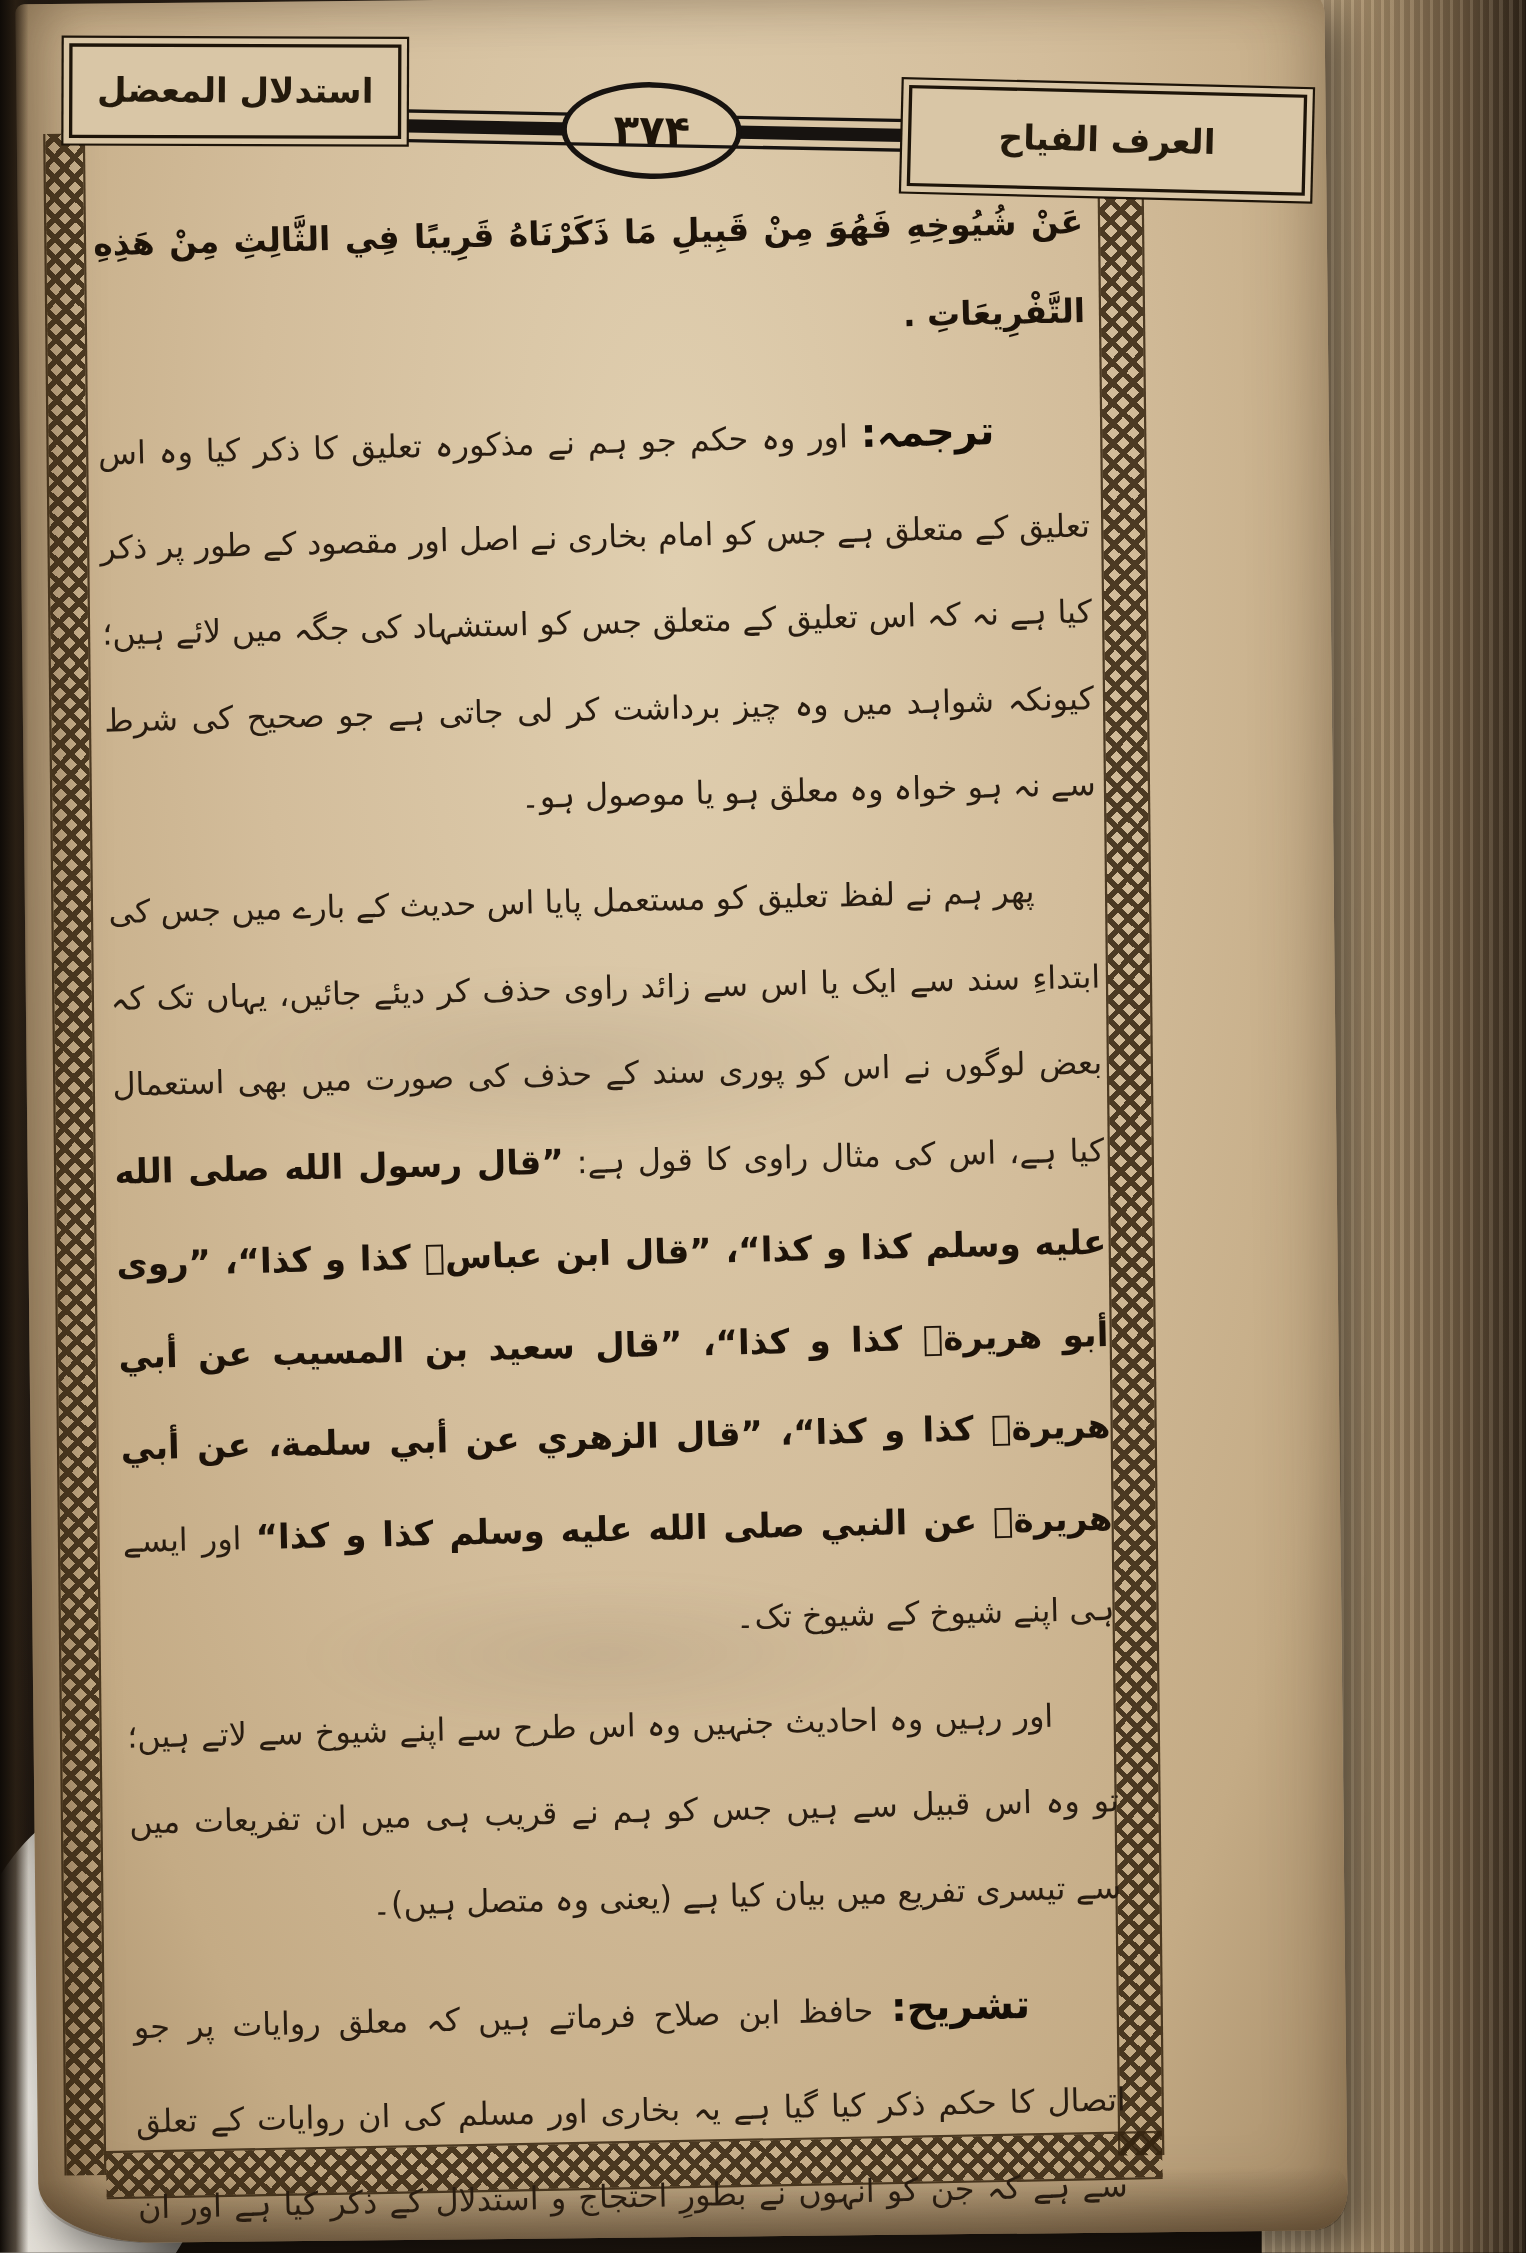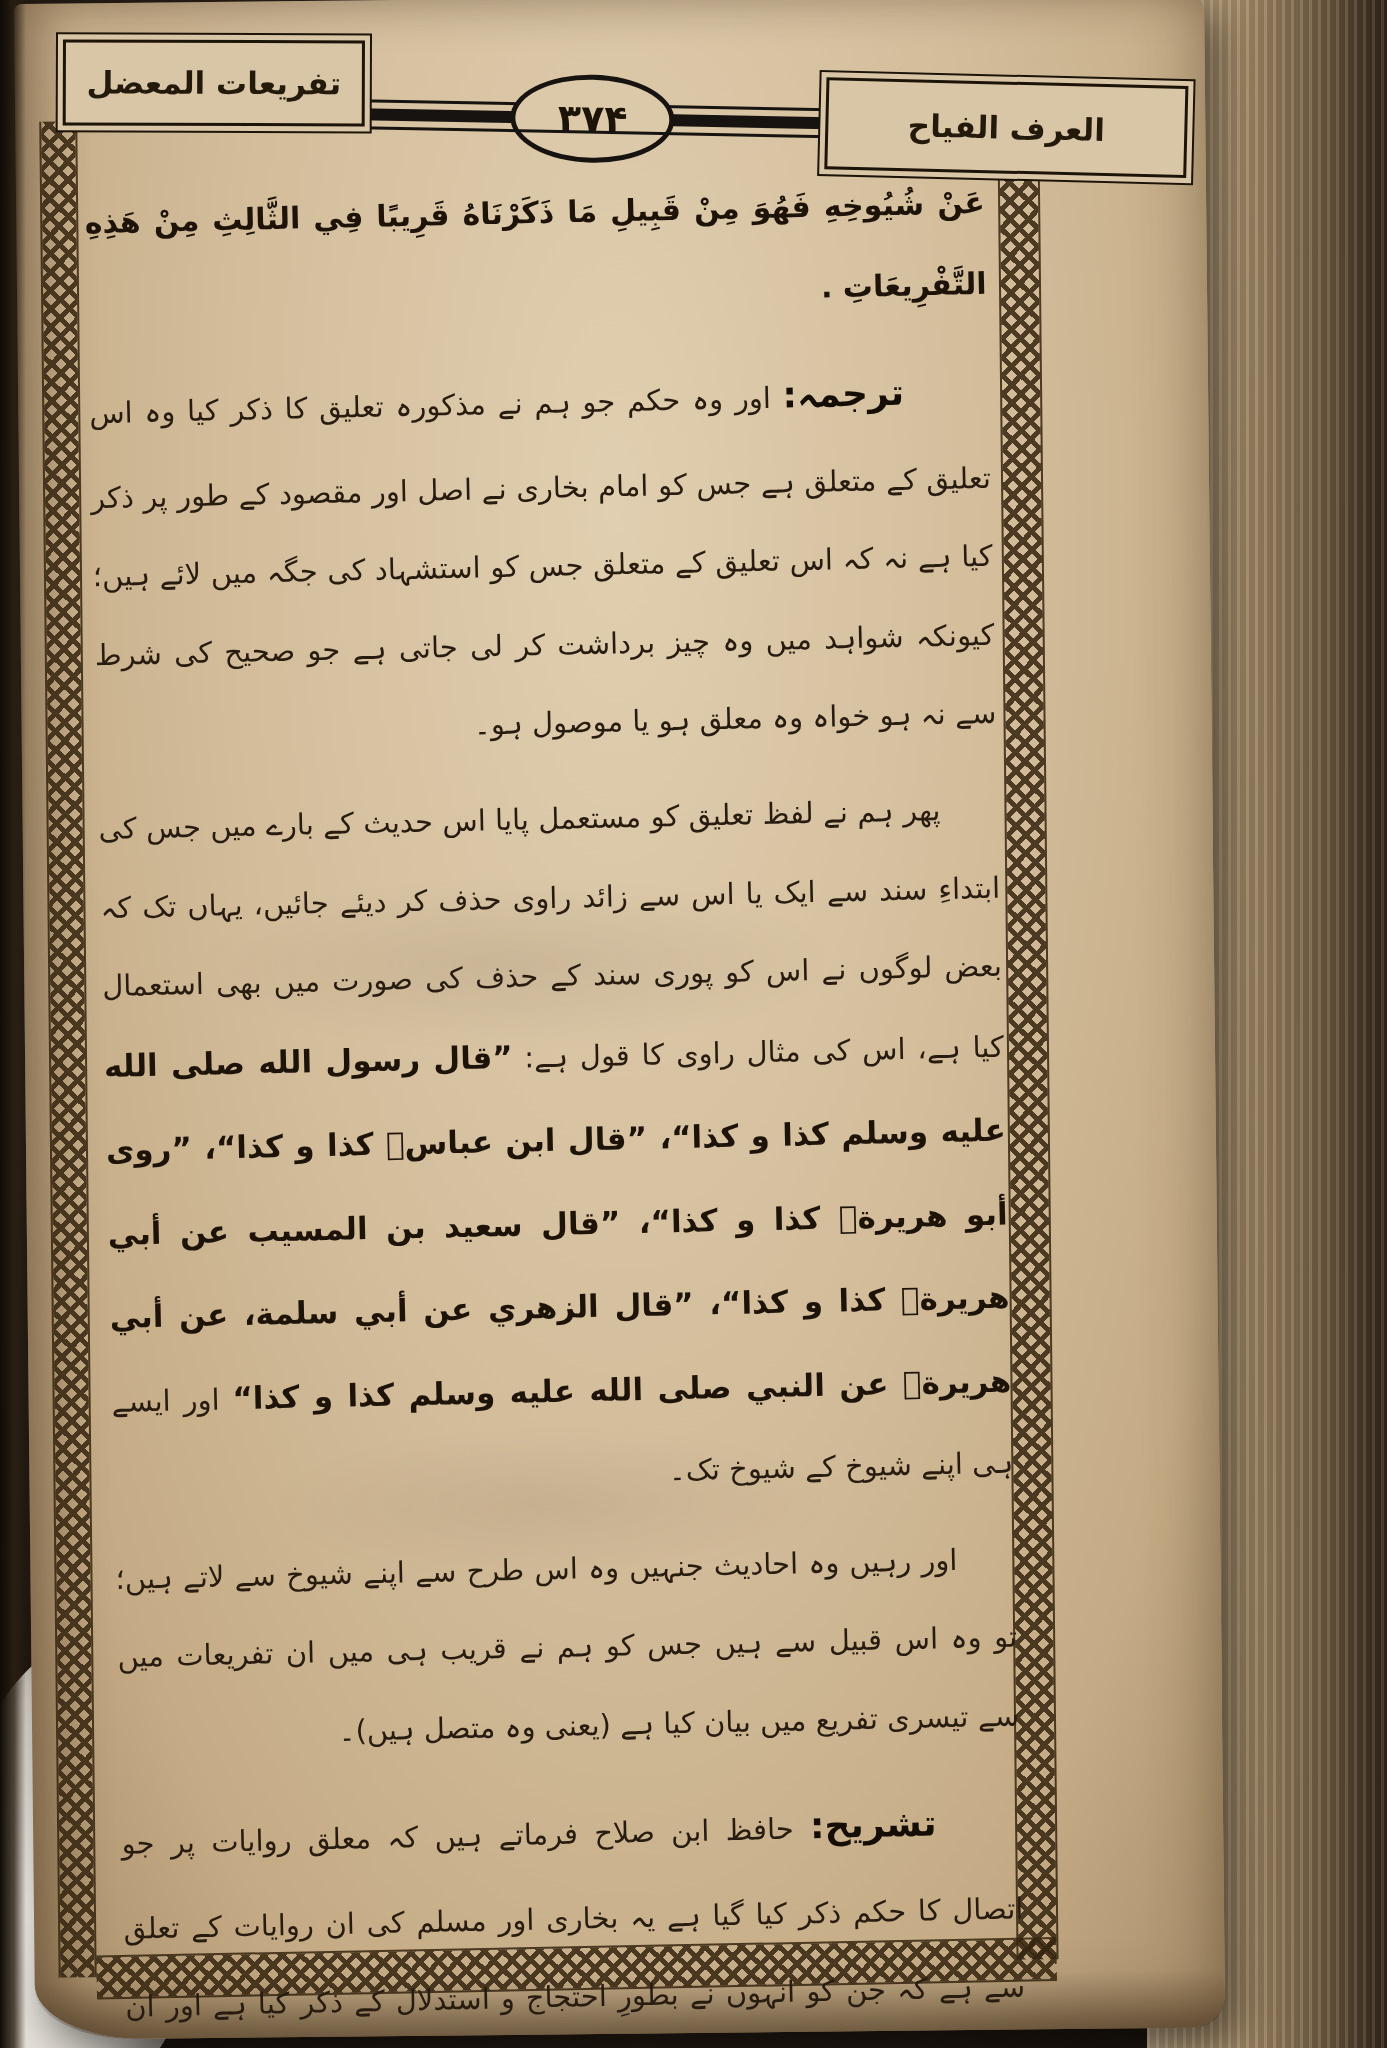--- a/index.html
+++ b/index.html
@@ -86,21 +86,21 @@
     <div class="orn orn-right"></div>
     <div class="orn orn-bottom"></div>
 
     <div class="header">
       <div class="rule">
         <div class="oval">
           <span>۳۷۴</span>
         </div>
       </div>
       <div class="tbox left" dir="rtl">
-        <span>تفريعات المعضل</span>
+        <span>استدلال المعضل</span>
       </div>
       <div class="tbox right" dir="rtl">
         <span>العرف الفياح</span>
       </div>
     </div>
 
     <div class="content" dir="rtl">
       <p class="arabic-line">
         <span>عَنْ شُيُوخِهِ فَهُوَ مِنْ قَبِيلِ مَا ذَكَرْنَاهُ قَرِيبًا فِي الثَّالِثِ مِنْ هَذِهِ التَّفْرِيعَاتِ .</span>
       </p>

